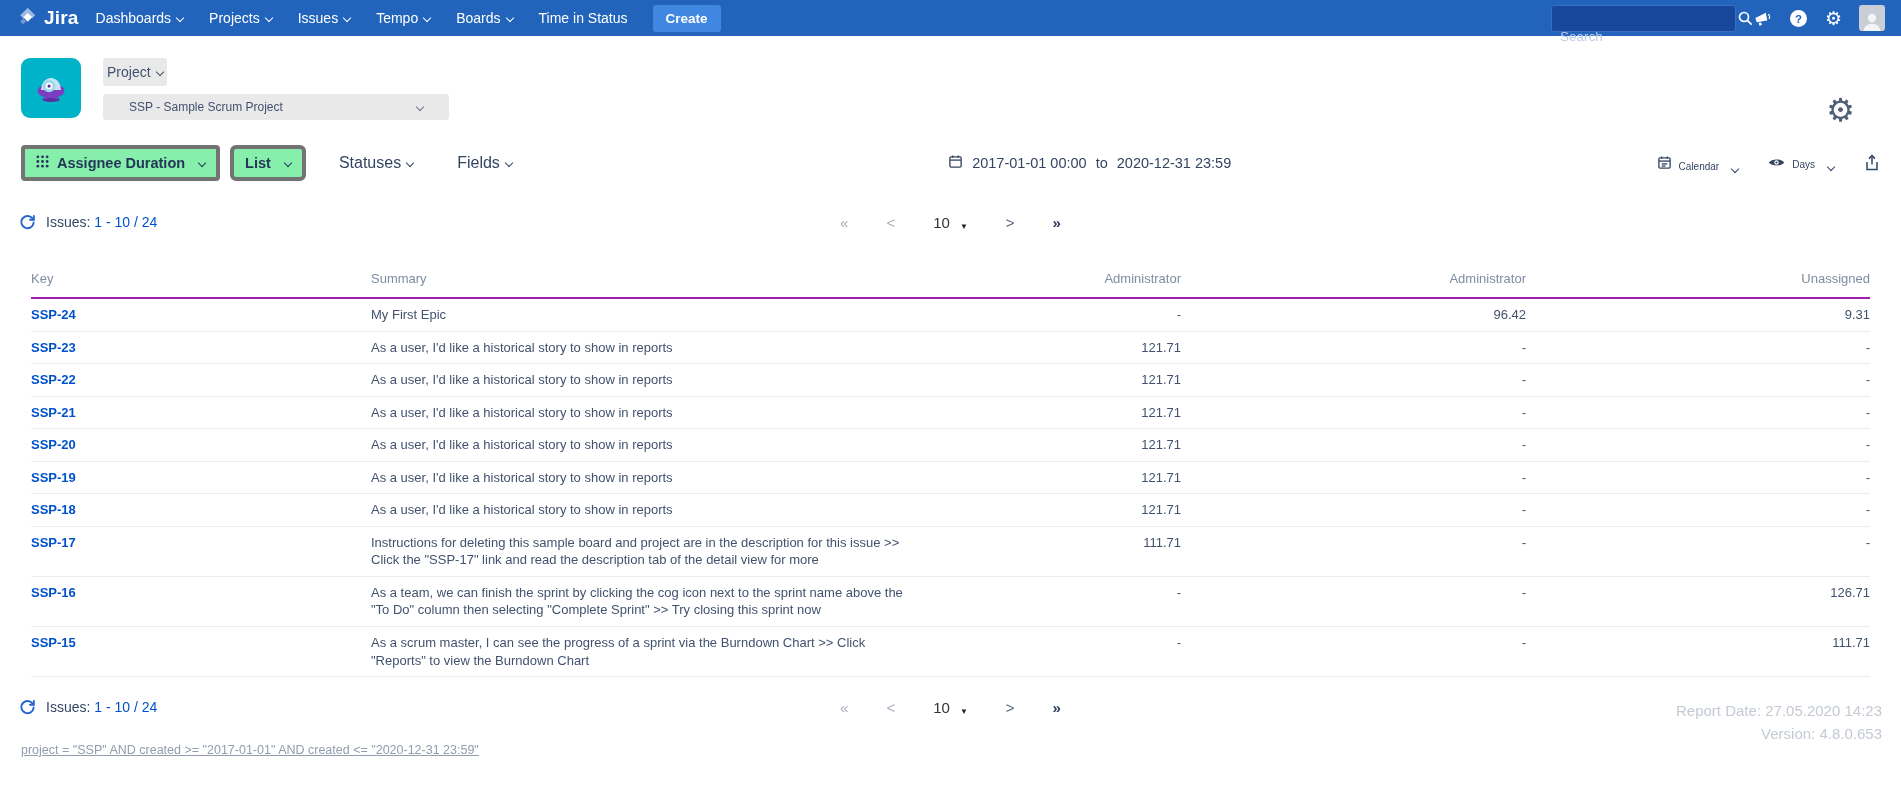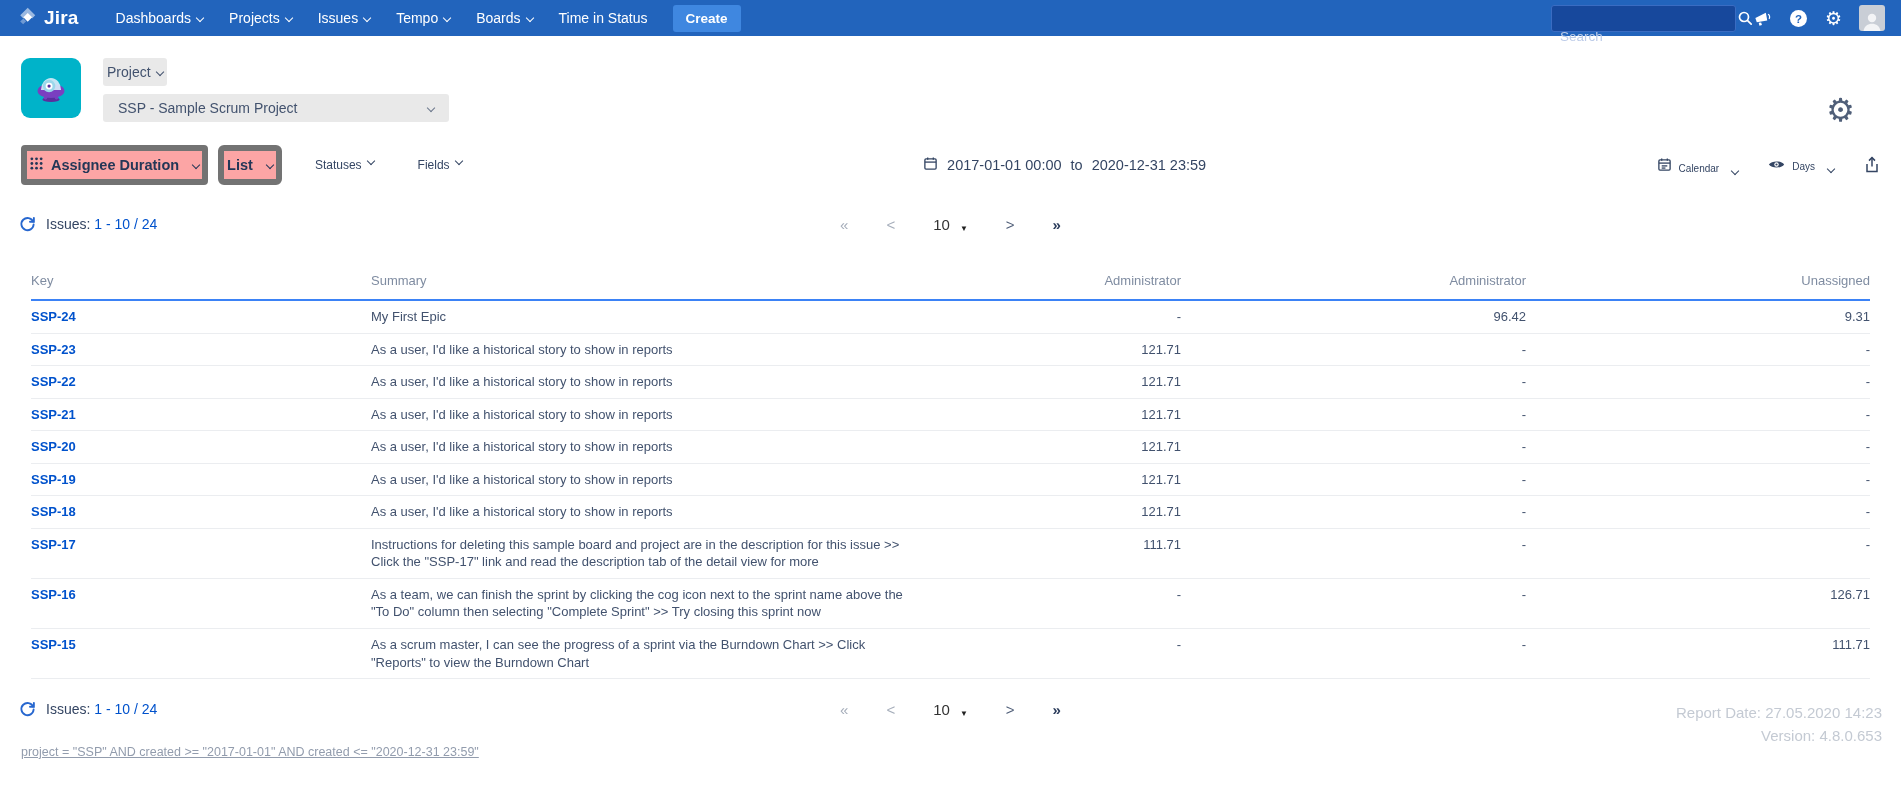--- a/index.html
+++ b/index.html
@@ -7,66 +7,66 @@
     --link:#0052cc; --text-dark:#344563; --text-cell:#42526e;
     --muted:#8993a4; --faint:#c4cad3; --border:#ebedf0; --teal:#00b3c9;
   }
   *{box-sizing:border-box;margin:0;padding:0;}
   html,body{width:1901px;height:794px;overflow:hidden;background:#fff;
     font-family:"Liberation Sans","DejaVu Sans",sans-serif;color:var(--text-dark);}
   .chev{display:inline-block;width:6px;height:6px;border-right:1.7px solid currentColor;
     border-bottom:1.7px solid currentColor;transform:rotate(45deg);margin-left:6px;vertical-align:2px;}
   
   .navbar{height:36px;background:var(--nav-bg);display:flex;align-items:center;padding:0 16px;color:#fff;}
-  .logo{display:flex;align-items:center;gap:6px;margin-right:24px;cursor:pointer;}
+  .logo{display:flex;align-items:center;gap:6px;margin-right:4px;cursor:pointer;}
   .logo-text{font-size:19px;font-weight:700;letter-spacing:.2px;}
   .nav-item{padding:0 13px;font-size:14px;display:flex;align-items:center;cursor:pointer;white-space:nowrap;}
   .create-btn{background:var(--create-bg);border:none;color:#fff;font-weight:700;font-size:13.5px;
     padding:6px 13px;border-radius:3px;margin-left:12px;cursor:pointer;}
   .nav-right{margin-left:auto;display:flex;align-items:center;gap:17px;}
   .search-box{display:flex;align-items:center;background:var(--search-bg);border:1px solid #3a6cc2;
     border-radius:3px;height:27px;width:185px;padding:0 8px;}
   .search-box input{flex:1;background:transparent;border:none;outline:none;color:#e8eefb;font-size:13.5px;margin-top:37px;}
   .search-box input::placeholder{color:#bccbe8;}
   .nav-icon{display:flex;align-items:center;justify-content:center;cursor:pointer;}
   .gear-glyph{font-size:19px;line-height:1;color:#fff;}
   .avatar{width:26px;height:26px;border-radius:3px;background:#c9ced6;display:flex;align-items:flex-end;justify-content:center;overflow:hidden;}
   
   .proj-header{display:flex;align-items:flex-start;padding:22px 28px 6px 21px;position:relative;}
   .proj-avatar{width:60px;height:60px;border-radius:9px;background:var(--teal);display:flex;align-items:center;justify-content:center;}
   .proj-col{margin-left:22px;display:flex;flex-direction:column;gap:8px;}
   .proj-btn{background:#e9e9e9;border:none;border-radius:3px;color:var(--text-cell);
     font-size:14px;padding:6px 4px;display:inline-flex;align-items:center;width:max-content;cursor:pointer;}
-  .proj-select{background:#e9e9e9;border-radius:3px;color:var(--text-cell);font-size:14px;
-    padding:6px 15px;width:346px;display:flex;align-items:center;cursor:pointer;}
+  .proj-select{background:#e9e9e9;border-radius:3px;color:var(--text-cell);font-size:12px;
+    padding:6px 26px;width:346px;display:flex;align-items:center;cursor:pointer;}
   .proj-select .chev{margin-left:auto;color:#6b778c;}
   .settings-gear{position:absolute;right:46px;top:58px;font-size:32px;color:#505f79;line-height:1;cursor:pointer;}
   
   .toolbar{display:flex;align-items:center;padding:0 21px;margin-top:20px;height:34px;}
-  .btn-outline{border:6px solid #737373;border-radius:4px;background:#fca5a5;padding:6px 3px;
+  .btn-outline{border:4px solid #737373;border-radius:4px;background:#86efac;padding:6px 11px;
     font-weight:700;color:#243757;font-size:14.5px;display:flex;align-items:center;gap:8px;cursor:pointer;white-space:nowrap;}
   .btn-outline + .btn-outline{margin-left:10px;border-radius:6px;}
-  .btn-plain{padding:6px 11px;color:var(--text-dark);font-size:12px;display:flex;align-items:flex-start;cursor:pointer;margin-left:22px;white-space:nowrap;}
+  .btn-plain{padding:6px 11px;color:var(--text-dark);font-size:16px;display:flex;align-items:center;cursor:pointer;margin-left:22px;white-space:nowrap;}
   .date-range{display:flex;align-items:center;gap:9px;font-size:14.5px;color:var(--text-dark);
     margin:0 auto;cursor:pointer;white-space:nowrap;}
   .toolbar-right{display:flex;align-items:center;gap:30px;}
   .tool-drop{display:flex;align-items:flex-end;gap:7px;font-size:10px;color:var(--text-dark);cursor:pointer;white-space:nowrap;}
   
   .issues-bar{display:flex;align-items:center;padding:0 19px;margin-top:27px;position:relative;height:30px;}
   .issues-label{margin-left:10px;font-size:14px;color:var(--text-dark);}
   .issues-range{color:var(--link);}
   .pagination{position:absolute;left:50%;transform:translateX(-50%);display:flex;align-items:center;gap:38px;font-size:15px;}
   .pg-dim{color:#a5adba;cursor:pointer;font-size:15px;}
   .pg-dark{color:#505f79;cursor:pointer;}
   .pg-darker{color:#2c3d5c;font-weight:700;cursor:pointer;font-size:15px;}
   .pg-size{display:flex;align-items:flex-end;gap:10px;color:#333;cursor:pointer;}
   .pg-size .tri{font-size:8px;color:#222;}
   
   table{border-collapse:collapse;table-layout:fixed;margin:26px 31px 0;width:1839px;}
-  th{font-size:13px;font-weight:400;color:#7f8ca1;text-align:left;padding:8px 0 11px;border-bottom:2px solid #3b82f6;}
+  th{font-size:13px;font-weight:400;color:#7f8ca1;text-align:left;padding:8px 0 11px;border-bottom:2px solid #a21caf;}
   th.num{text-align:right;}
   td{font-size:13px;color:var(--text-cell);padding:7px 0;border-bottom:1px solid var(--border);
     vertical-align:top;line-height:1.35;}
   td.num{text-align:right;}
   td.summary{padding-right:20px;margin-left:36px;}
   td a.key{color:var(--link);font-weight:600;text-decoration:none;cursor:pointer;}
   
   .footer-bar{display:flex;align-items:flex-start;padding:0 19px;margin-top:22px;position:relative;height:36px;}
   .report-info{margin-left:auto;text-align:right;color:var(--faint);font-size:15px;line-height:1.55;}
   .jql{margin:8px 0 0 21px;font-size:12.5px;color:#929cad;text-decoration:underline;cursor:pointer;display:inline-block;}

